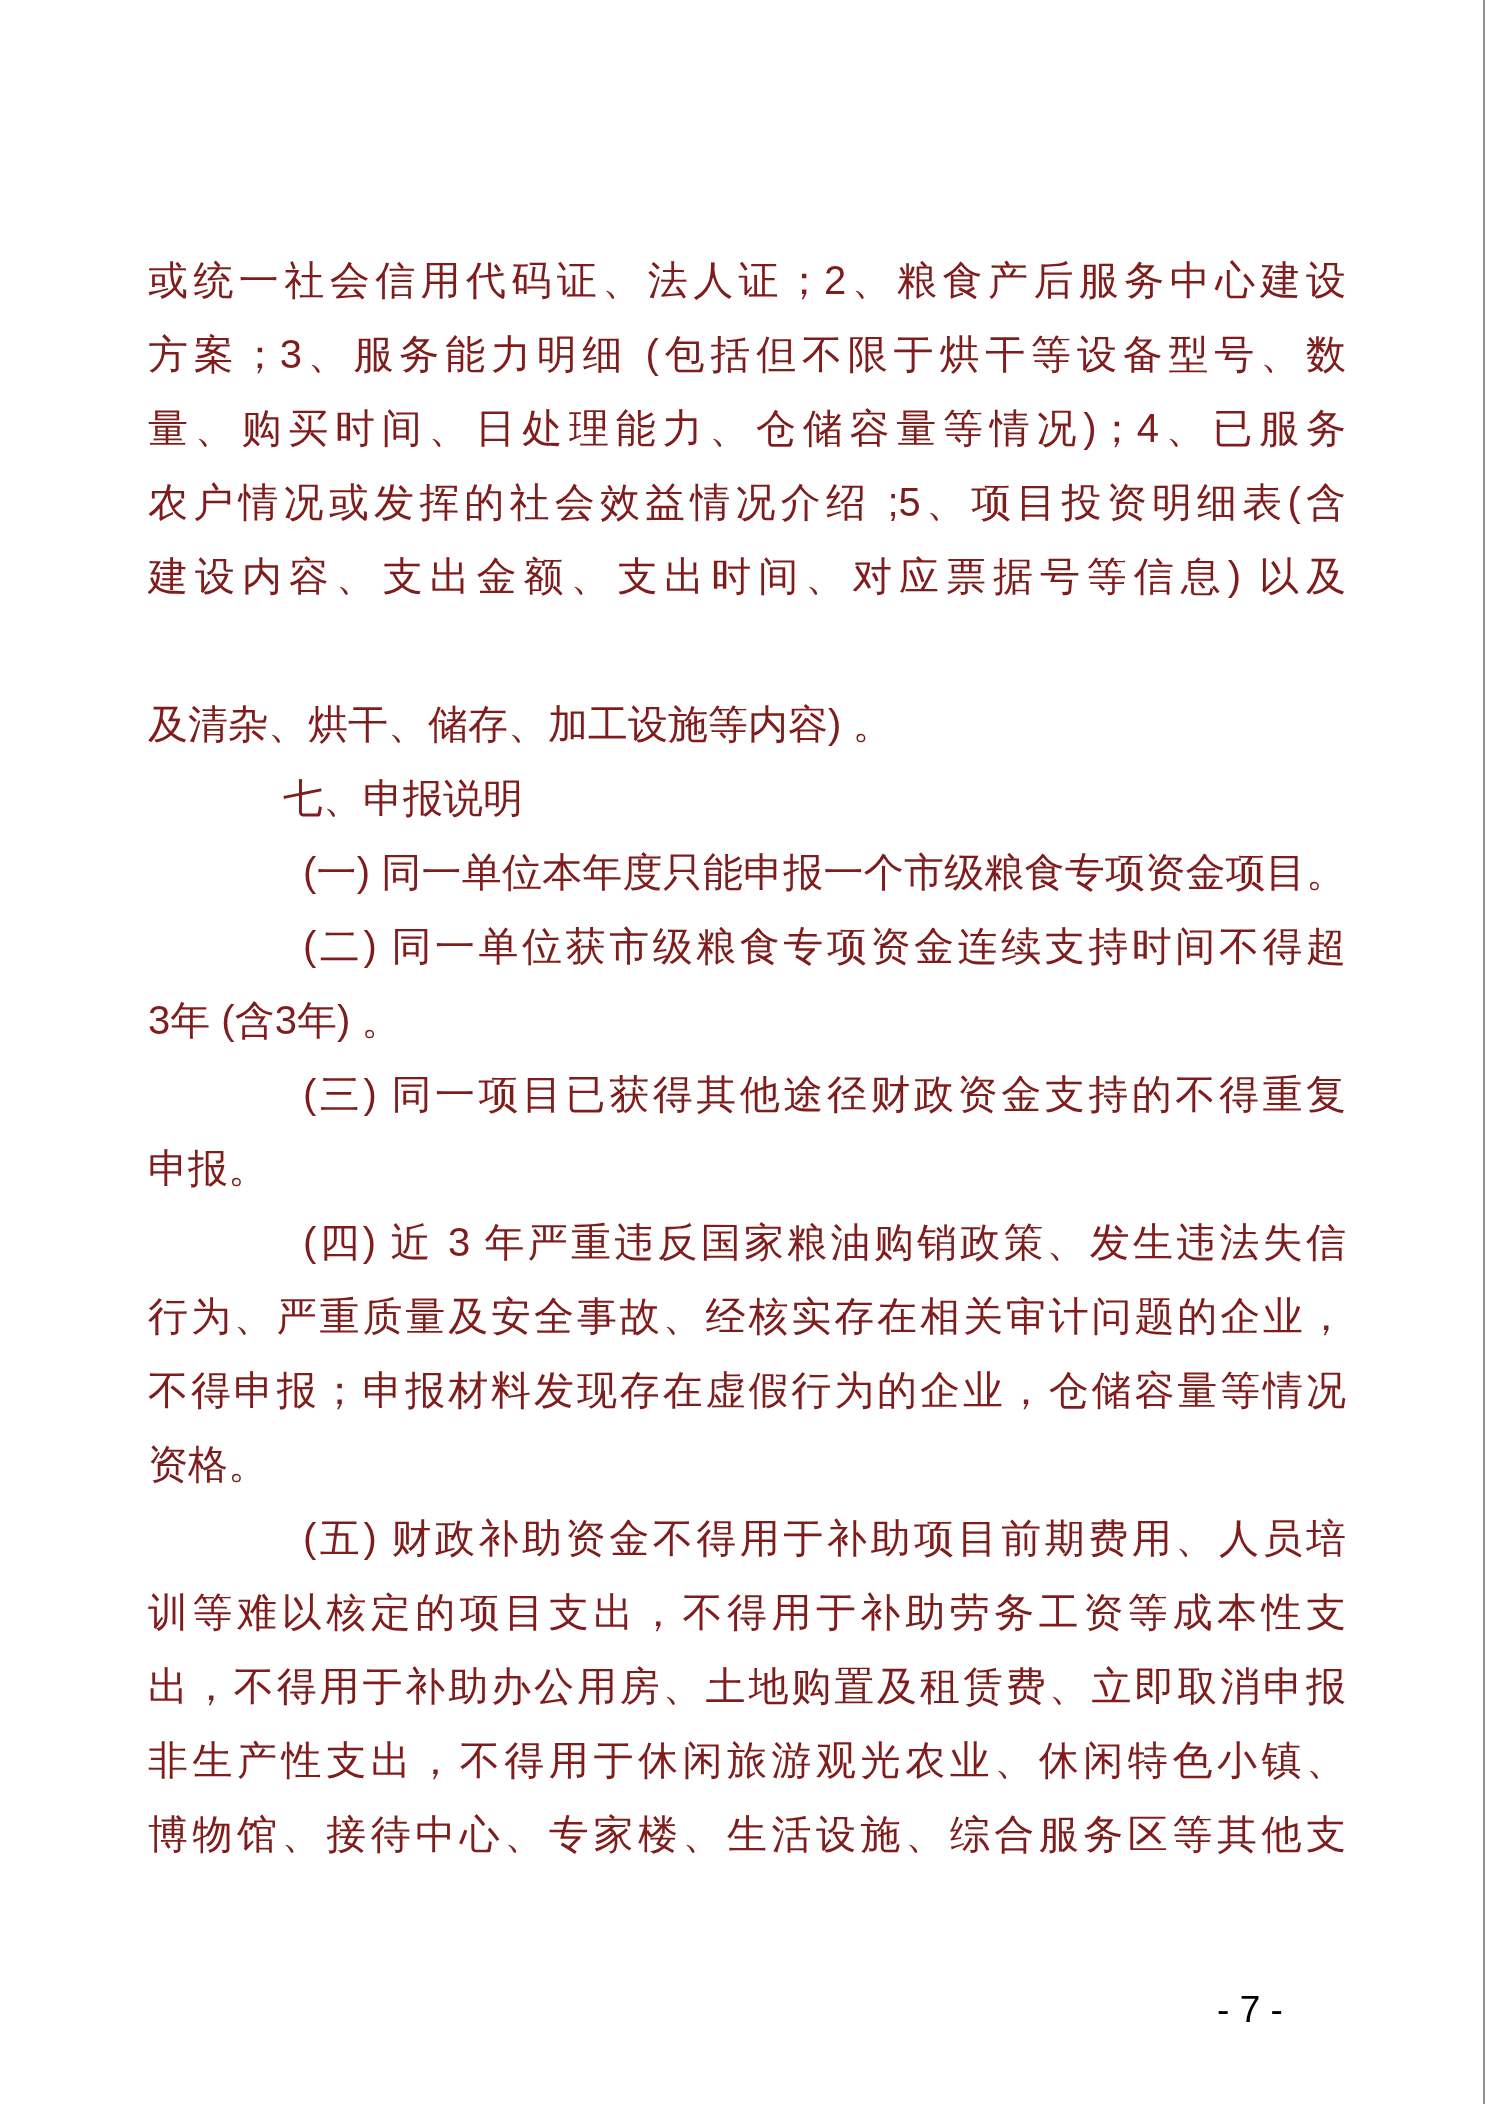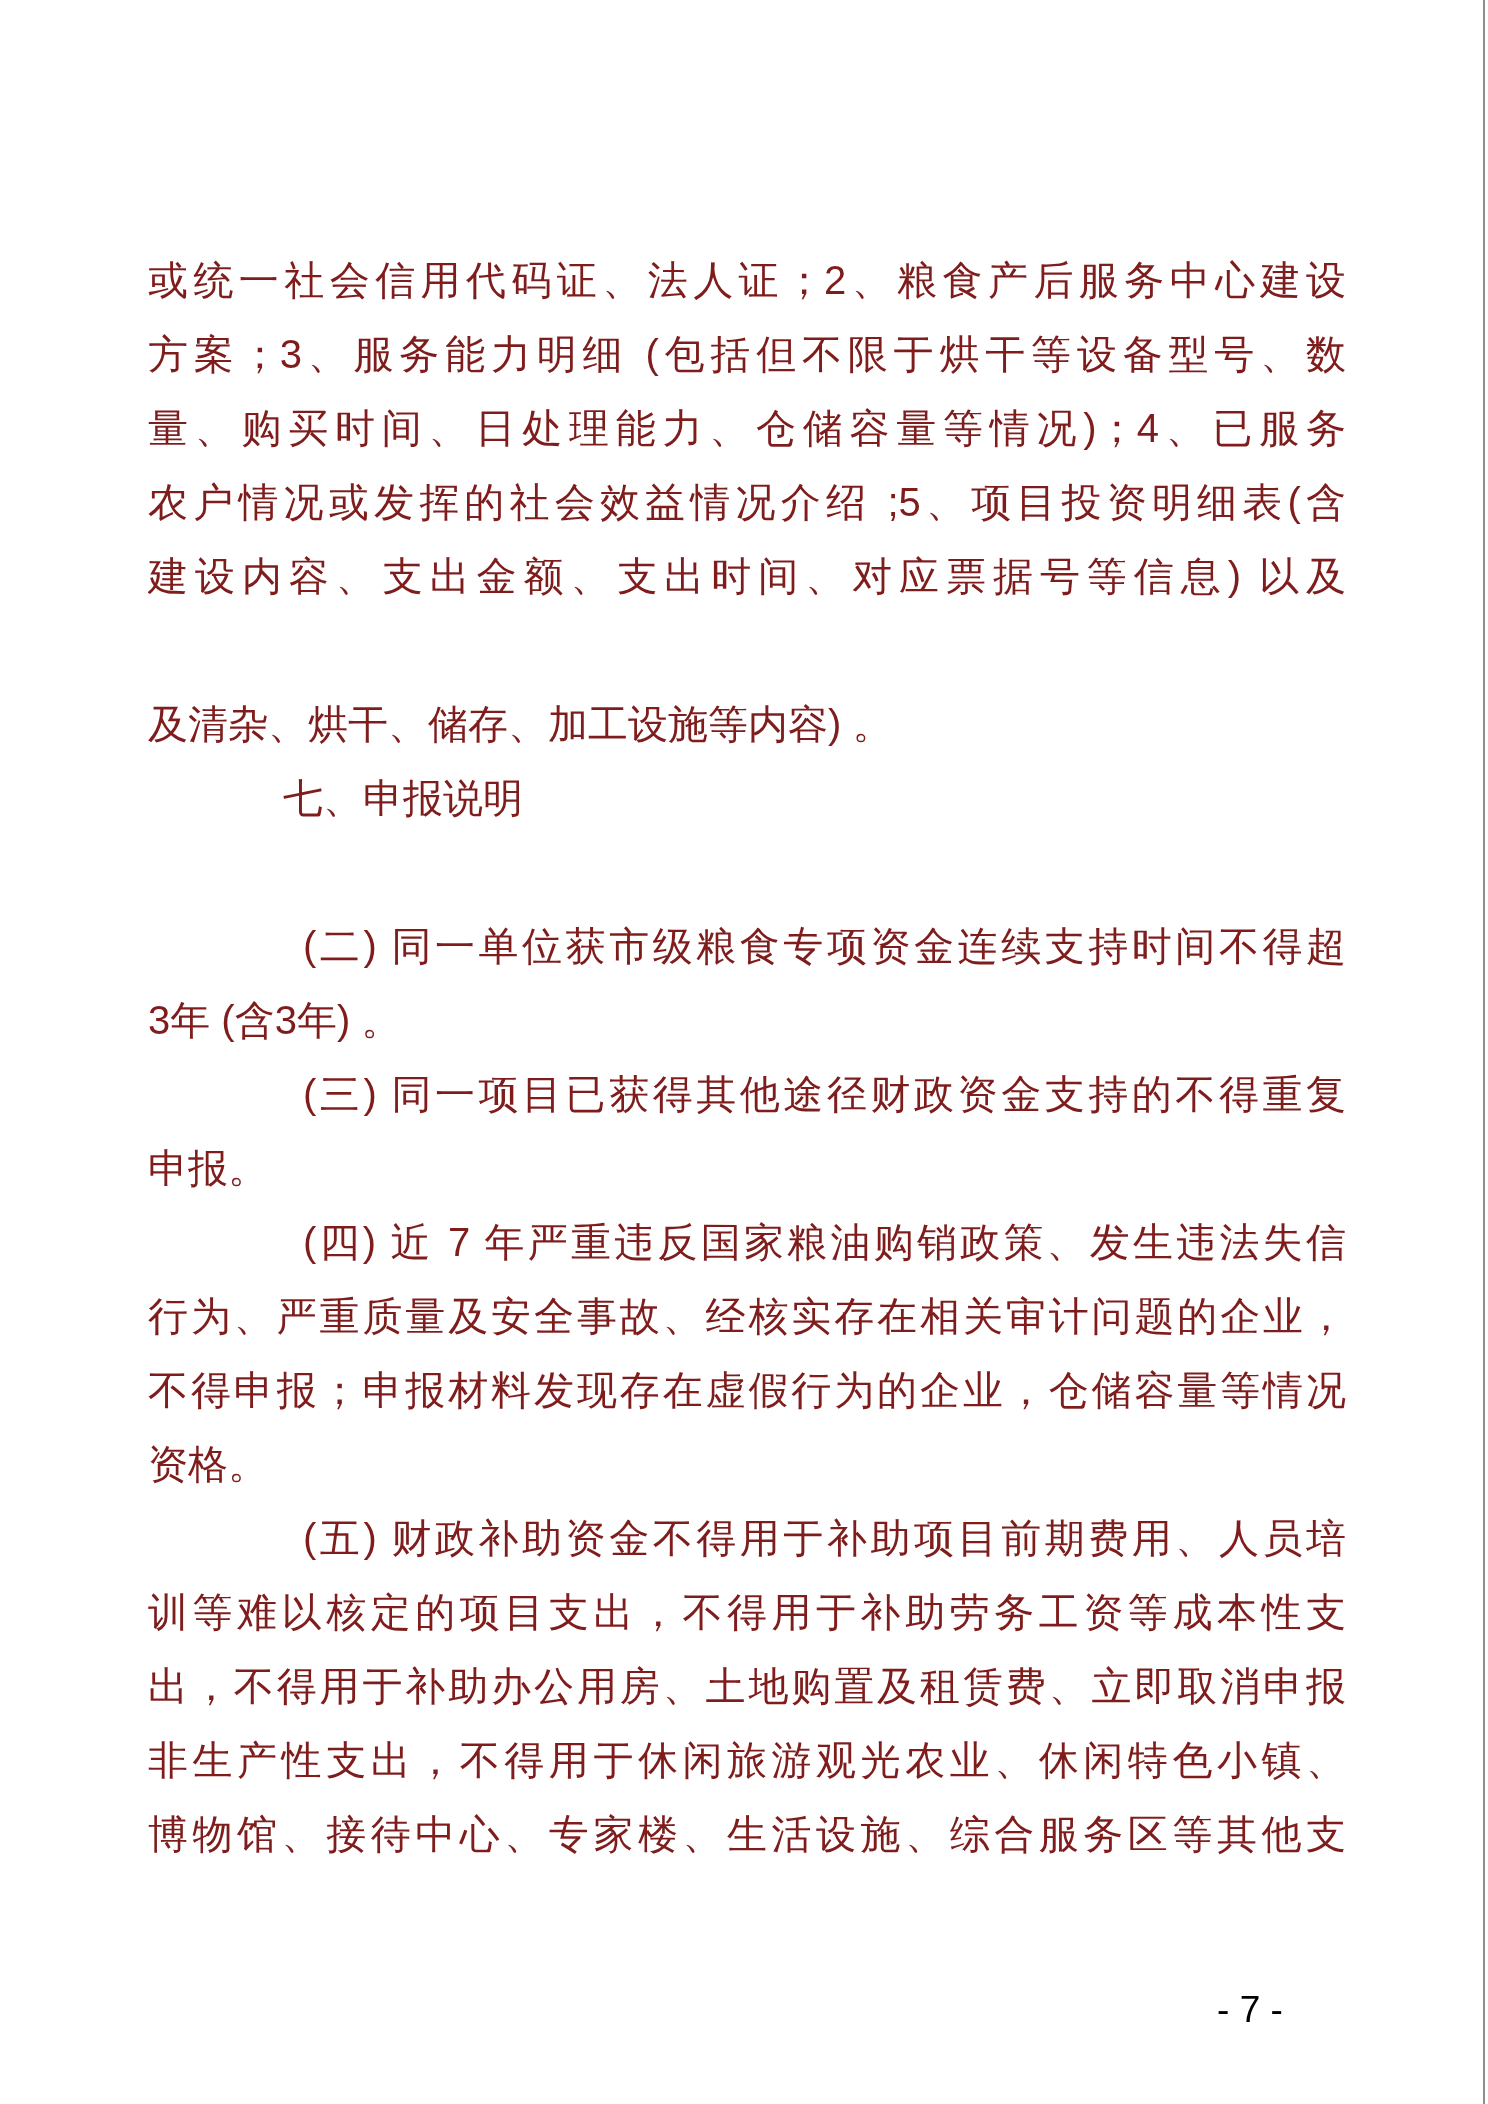--- a/index.html
+++ b/index.html
@@ -62,25 +62,26 @@
 <body>
 
 <div class="page">
   <div class="line j" style="top:243px">或统一社会信用代码证、法人证；2、粮食产后服务中心建设</div>
   <div class="line j" style="top:317px">方案；3、服务能力明细 (包括但不限于烘干等设备型号、数</div>
   <div class="line j" style="top:391px">量、购买时间、日处理能力、仓储容量等情况)；4、已服务</div>
   <div class="line j" style="top:465px">农户情况或发挥的社会效益情况介绍 ;5、项目投资明细表(含</div>
   <div class="line j" style="top:539px">建设内容、支出金额、支出时间、对应票据号等信息) 以及</div>
   <div class="line" style="top:687px">及清杂、烘干、储存、加工设施等内容) 。</div>
   <div class="line head" style="top:761px">七、申报说明</div>
+  <div class="line para j" style="top:835px">(一) 同一单位本年度只能申报一个市级粮食专项资金项目。</div>
   <div class="line para j" style="top:909px">(二) 同一单位获市级粮食专项资金连续支持时间不得超</div>
   <div class="line" style="top:983px">3年 (含3年) 。</div>
   <div class="line para j" style="top:1057px">(三) 同一项目已获得其他途径财政资金支持的不得重复</div>
   <div class="line" style="top:1131px">申报。</div>
-  <div class="line para j" style="top:1205px">(四) 近 7 年严重违反国家粮油购销政策、发生违法失信</div>
+  <div class="line para j" style="top:1205px">(四) 近 3 年严重违反国家粮油购销政策、发生违法失信</div>
   <div class="line j" style="top:1279px">行为、严重质量及安全事故、经核实存在相关审计问题的企业，</div>
   <div class="line j" style="top:1353px">不得申报；申报材料发现存在虚假行为的企业，仓储容量等情况</div>
   <div class="line" style="top:1427px">资格。</div>
   <div class="line para j" style="top:1501px">(五) 财政补助资金不得用于补助项目前期费用、人员培</div>
   <div class="line j" style="top:1575px">训等难以核定的项目支出，不得用于补助劳务工资等成本性支</div>
   <div class="line j" style="top:1649px">出，不得用于补助办公用房、土地购置及租赁费、立即取消申报</div>
   <div class="line j" style="top:1723px">非生产性支出，不得用于休闲旅游观光农业、休闲特色小镇、</div>
   <div class="line j" style="top:1797px">博物馆、接待中心、专家楼、生活设施、综合服务区等其他支</div>
 
   <div class="pageno">- 7 -</div>

